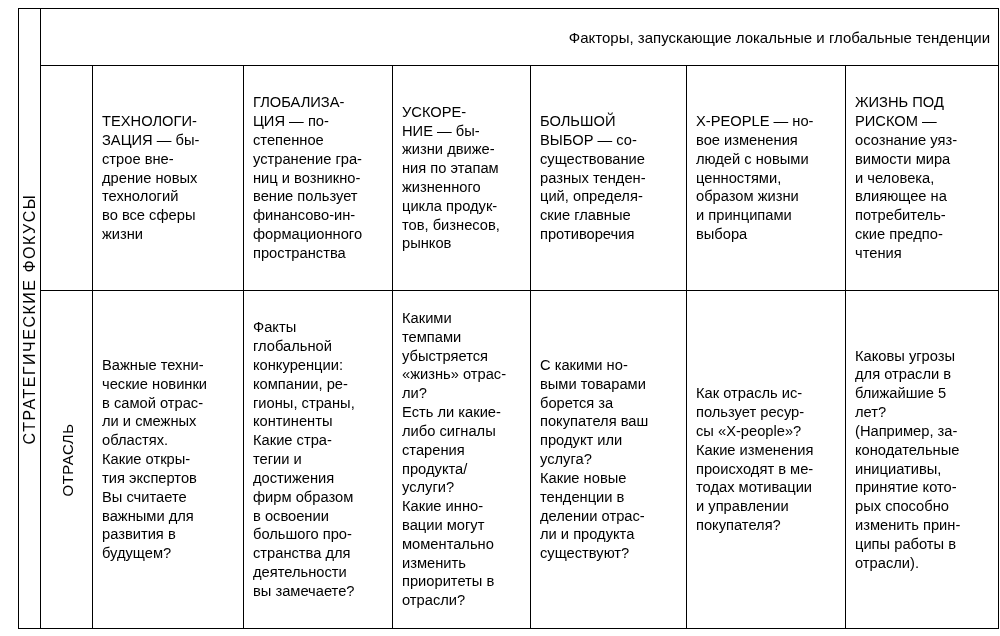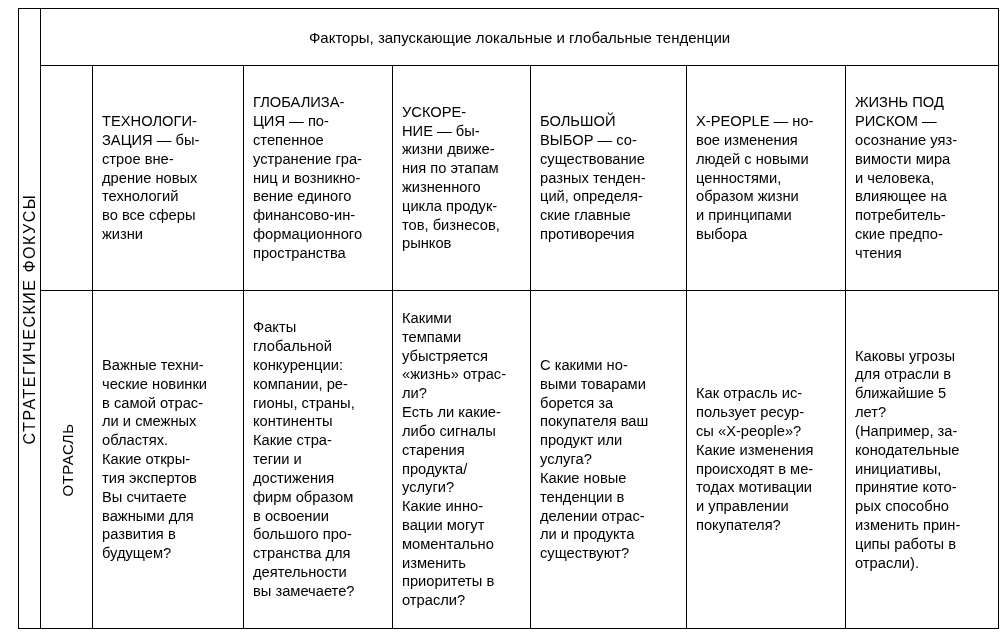--- a/index.html
+++ b/index.html
@@ -28,21 +28,21 @@
   table.matrix td {
     border: 1px solid #000000;
     vertical-align: middle;
     overflow: hidden;
   }
   tr.row-top    { height: 57px; }
   tr.row-factor { height: 225px; }
   tr.row-data   { height: 338px; }
 
   .top-header {
-    text-align: center;
+    text-align: right;
     font-size: 15px;
     padding: 4px 8px;
   }
   .cell {
     font-size: 14.7px;
     line-height: 1.28;
     padding: 6px 6px 6px 9px;
     white-space: pre-line;
     text-align: left;
   }
@@ -94,21 +94,21 @@
 строе вне-
 дрение новых
 технологий
 во все сферы
 жизни</td>
         <td class="cell">ГЛОБАЛИЗА-
 ЦИЯ — по-
 степенное
 устранение гра-
 ниц и возникно-
-вение единого
+вение пользует
 финансово-ин-
 формационного
 пространства</td>
         <td class="cell">УСКОРЕ-
 НИЕ — бы-
 жизни движе-
 ния по этапам
 жизненного
 цикла продук-
 тов, бизнесов,

